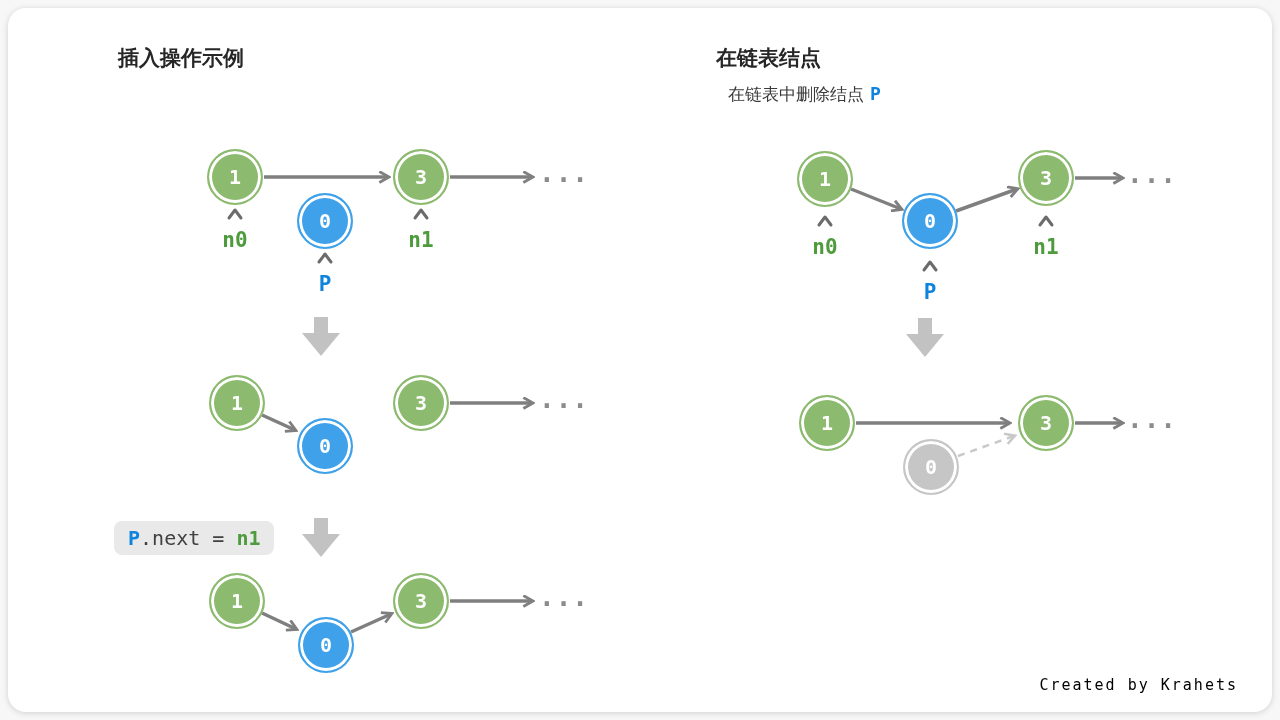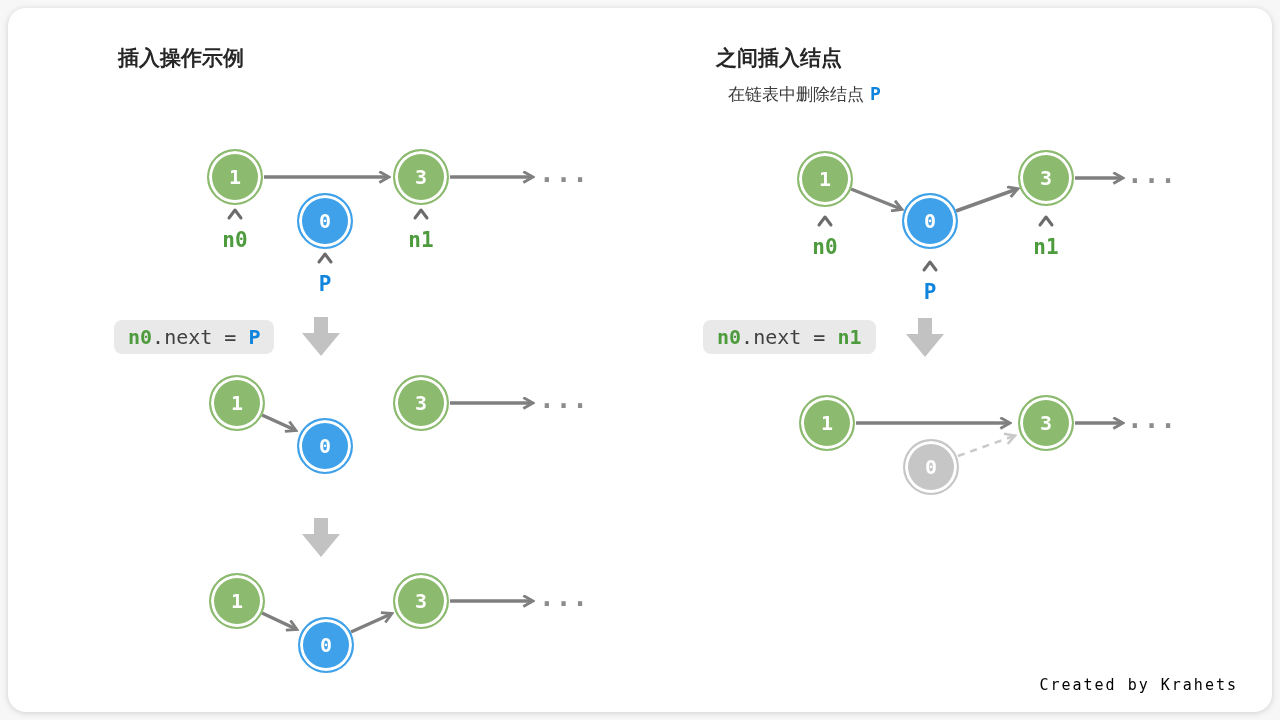--- a/index.html
+++ b/index.html
@@ -93,51 +93,48 @@
   <div class="title" style="left:118px;top:44px">插入操作示例</div>
 
   <div class="node green" style="left:235px;top:177px">1</div>
   <div class="node blue" style="left:325px;top:221px">0</div>
   <div class="node green" style="left:421px;top:177px">3</div>
   <div class="dots" style="left:564px;top:160px">...</div>
   <div class="lbl green" style="left:235px;top:228px">n0</div>
   <div class="lbl green" style="left:421px;top:228px">n1</div>
   <div class="lbl blue" style="left:325px;top:272px">P</div>
 
-  <div class="codebox" style="left:114px;top:320px">
-    <span class="g">n0</span><span>.next = </span><span class="b">P</span>
-  </div>
 
   <div class="node green" style="left:237px;top:403px">1</div>
   <div class="node blue" style="left:325px;top:446px">0</div>
   <div class="node green" style="left:421px;top:403px">3</div>
   <div class="dots" style="left:564px;top:386px">...</div>
 
+  <div class="codebox" style="left:114px;top:521px">
+    <span class="b">P</span><span>.next = </span><span class="g">n1</span>
+  </div>
 
   <div class="node green" style="left:237px;top:601px">1</div>
   <div class="node blue" style="left:326px;top:645px">0</div>
   <div class="node green" style="left:421px;top:601px">3</div>
   <div class="dots" style="left:564px;top:584px">...</div>
 
-  <div class="title" style="left:716px;top:44px">之间插入结点</div>
+  <div class="title" style="left:716px;top:44px">在链表结点</div>
   <div class="subtitle" style="left:728px;top:83px">
     <span>在链表中删除结点</span><span class="tok b">P</span>
   </div>
 
   <div class="node green" style="left:825px;top:179px">1</div>
   <div class="node blue" style="left:930px;top:221px">0</div>
   <div class="node green" style="left:1046px;top:178px">3</div>
   <div class="dots" style="left:1152px;top:161px">...</div>
   <div class="lbl green" style="left:825px;top:235px">n0</div>
   <div class="lbl green" style="left:1046px;top:235px">n1</div>
   <div class="lbl blue" style="left:930px;top:280px">P</div>
 
-  <div class="codebox" style="left:703px;top:320px">
-    <span class="g">n0</span><span>.next = </span><span class="g">n1</span>
-  </div>
 
   <div class="node green" style="left:827px;top:423px">1</div>
   <div class="node gray" style="left:931px;top:467px">0</div>
   <div class="node green" style="left:1046px;top:423px">3</div>
   <div class="dots" style="left:1152px;top:406px">...</div>
 
   <div class="watermark" style="right:42px;top:676px">Created by Krahets</div>
 </div>
 
 </body></html>

